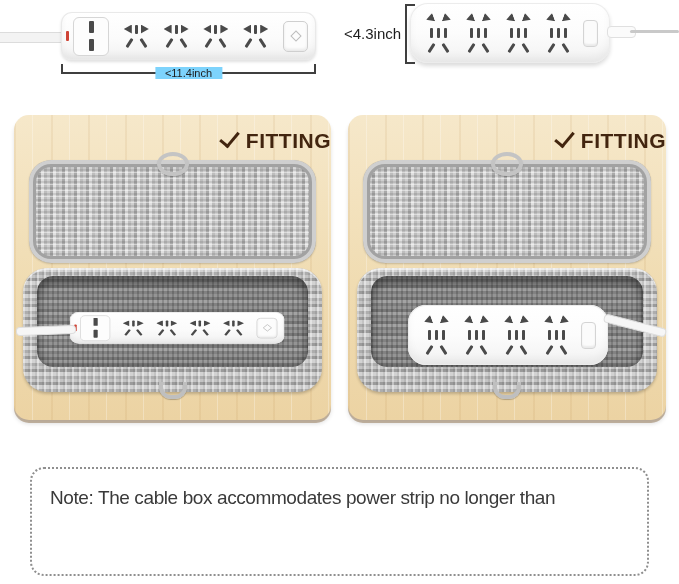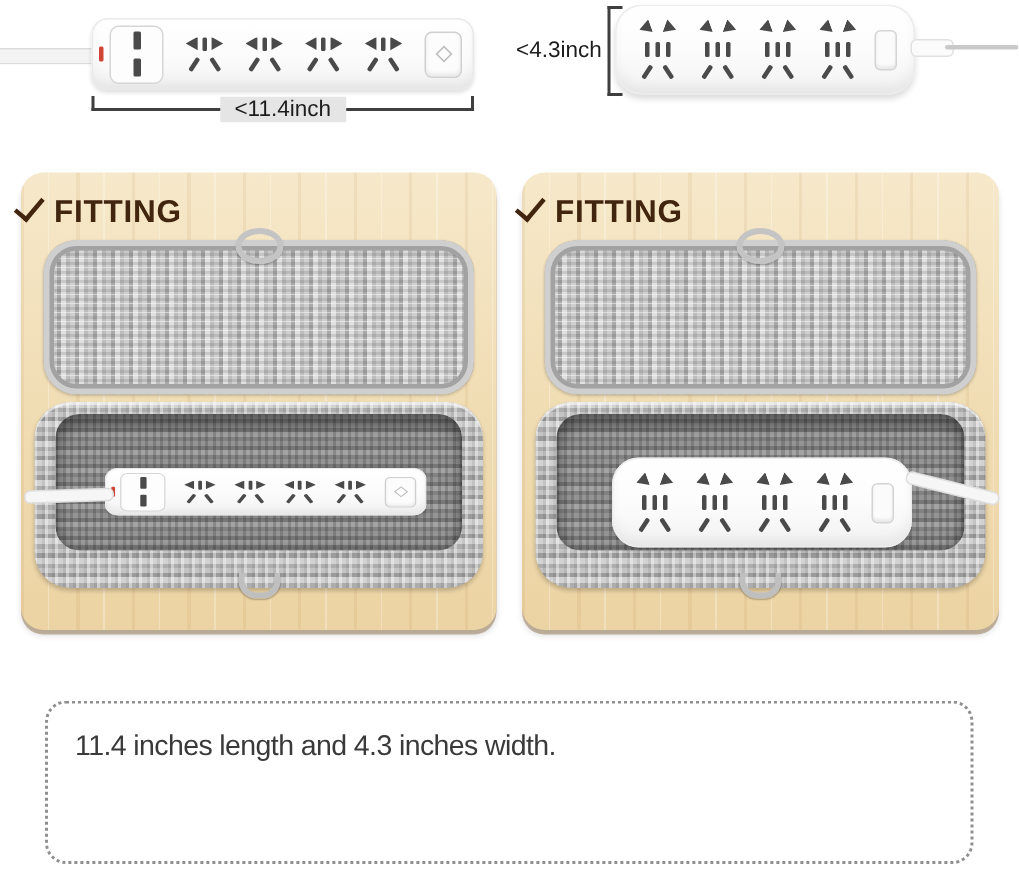--- a/index.html
+++ b/index.html
@@ -60,40 +60,40 @@
   .mslot{width:3px;height:10px;background:var(--slot-dark,#4a4a4a);border-radius:1px;}
   .switch-w{flex:none;width:13px;height:25px;background:#fbfbfb;border:1px solid #d4d4d4;border-radius:4px;
     box-shadow:inset 0 -2px 2px rgba(0,0,0,.07);}
 
   
   .dim-h{position:absolute;left:61px;top:62px;width:255px;height:22px;}
   .dim-rule{position:absolute;left:0;right:0;top:10px;border-top:2px solid #3f3f3f;}
   .dim-rule::before,.dim-rule::after{content:"";position:absolute;top:-10px;width:2px;height:10px;background:#3f3f3f;}
   .dim-rule::before{left:0;}
   .dim-rule::after{right:0;}
-  .dim-label{position:absolute;left:50%;top:11px;transform:translate(-50%,-50%);background:#e5e5e5;
-    padding:0 10px;font-size:15px;color:#1d1d1d;white-space:nowrap;}
+  .dim-label{position:absolute;left:50%;top:11px;transform:translate(-50%,-50%);background:#7dd3fc;
+    padding:0 10px;font-size:11px;color:#1d1d1d;white-space:nowrap;}
   .dim-v-label{position:absolute;left:344px;top:25px;width:58px;text-align:left;font-size:15px;color:#1d1d1d;}
   .dim-v-bracket{position:absolute;left:405px;top:4px;width:10px;height:60px;
     border-left:2px solid #3f3f3f;border-top:2px solid #3f3f3f;border-bottom:2px solid #3f3f3f;box-sizing:border-box;}
 
   
   .panel{
     position:absolute;top:115px;height:305px;border-radius:15px;
     background-color:var(--wood-dark,#eed8ac);
     background-image:
       repeating-linear-gradient(90deg, rgba(176,126,60,.10) 0 2px, rgba(0,0,0,0) 2px 18px,
         rgba(255,255,255,.28) 18px 19px, rgba(0,0,0,0) 19px 37px),
       linear-gradient(180deg, var(--wood-light,#f6e8ca) 0%, #f0dcb2 55%, var(--wood-dark,#ecd3a3) 100%);
     box-shadow:0 3px 0 rgba(122,85,40,.4), 0 4px 4px rgba(0,0,0,.12);
   }
   .panel.left{left:14px;width:317px;}
   .panel.right{left:348px;width:318px;}
   .fitting{
-    position:absolute;top:13px;left:0;width:100%;text-align:left;margin:0;
+    position:absolute;top:13px;left:0;width:100%;text-align:right;margin:0;
     font-size:21px;font-weight:bold;letter-spacing:.5px;color:var(--fitting-text,#42250f);
   }
   .check{display:inline-block;width:8px;height:16px;margin-right:11px;
     border-right:3.5px solid var(--fitting-text,#42250f);border-bottom:3.5px solid var(--fitting-text,#42250f);
     transform:rotate(40deg);vertical-align:1px;}
 
   
   .lid{
     position:absolute;left:15px;top:45px;width:calc(100% - 30px);height:103px;border-radius:22px;
     background-color:#cdcdcd;
@@ -427,16 +427,16 @@
               <span class="diag dr"></span>
             </div>
         </div>
       </div>
       <div class="switch-w"></div>
     </div>
     <div class="basket-cord cr"></div>
   </div>
 
   <div class="note">
-    <div>11.4 inches length and 4.3 inches width.</div>
+    <div>Note: The cable box accommodates power strip no longer than</div>
   </div>
 
 </div>
 
 </body></html>

